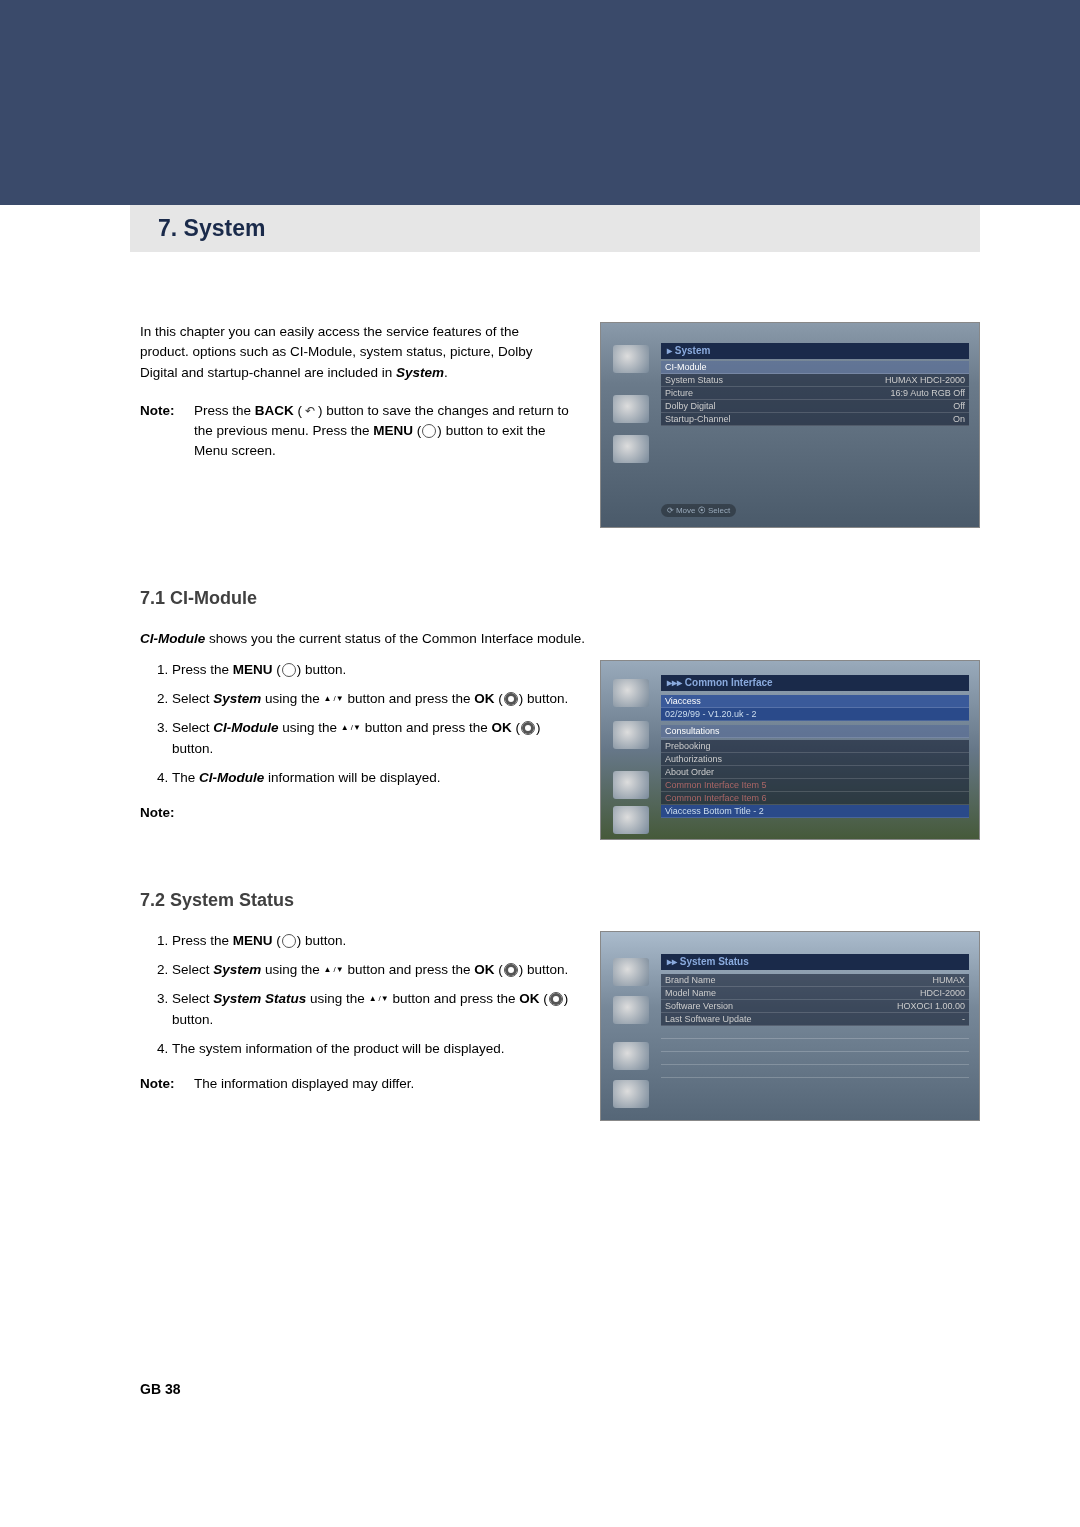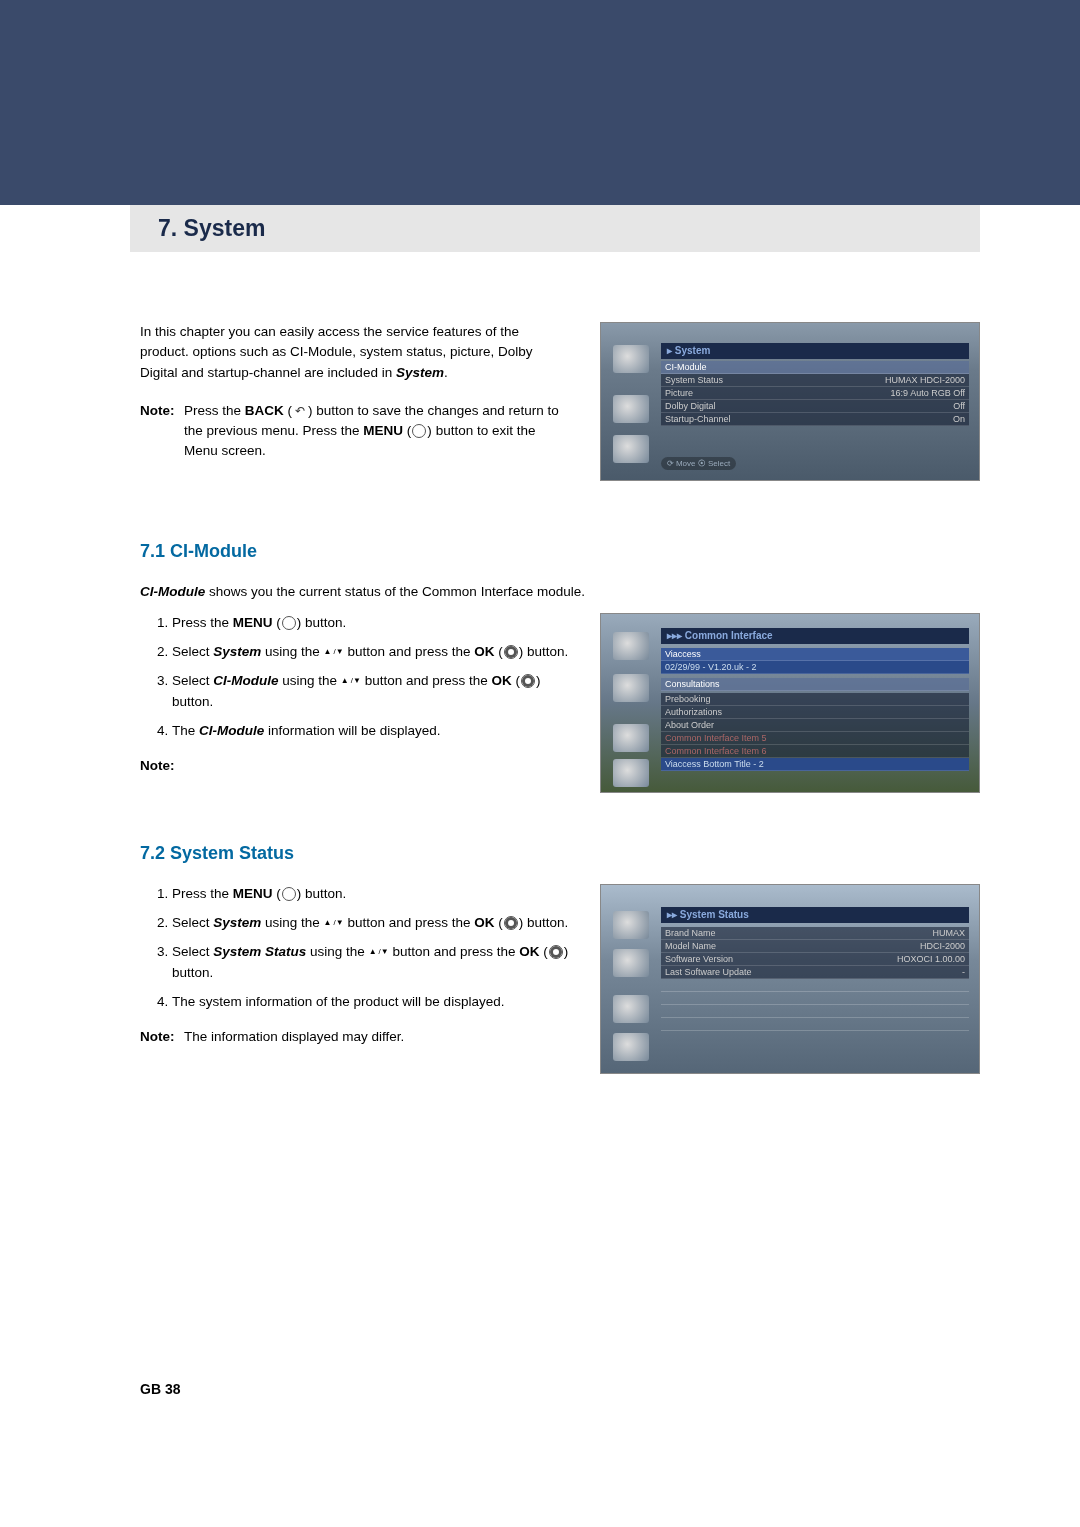--- a/index.html
+++ b/index.html
@@ -41,27 +41,27 @@
     margin-bottom: 60px;
   }
   .intro-text {
     flex: 1;
     font-size: 13.5px;
     line-height: 1.5;
   }
   .intro-text p { margin-bottom: 18px; }
   .note-row {
     display: flex;
-    gap: 0;
+    gap: 10px;
   }
   .note-label { font-weight: bold; min-width: 44px; }
   .note-body { flex: 1; }
   .screenshot {
     width: 380px;
-    height: 159px;
+    height: 206px;
     background: #2a3a4a;
     border: 1px solid #888;
     position: relative;
     overflow: hidden;
     flex-shrink: 0;
   }
   .screenshot .bg {
     position: absolute; inset: 0;
     background: linear-gradient(to bottom, #8a9aaa 0%, #6a7a8a 30%, #4a5a6a 100%);
   }
@@ -99,21 +99,21 @@
     position: absolute;
     bottom: 10px; left: 60px;
     font-size: 8px;
     color: #9ab;
     background: rgba(0,0,0,0.3);
     padding: 2px 6px;
     border-radius: 8px;
   }
   .section-block { margin-bottom: 50px; }
   .section-heading {
-    color: #0369a1;
+    color: #404040;
     font-size: 18px;
     font-weight: bold;
     margin-bottom: 20px;
   }
   .section-body {
     display: flex;
     gap: 30px;
     align-items: flex-start;
   }
   .section-text {

